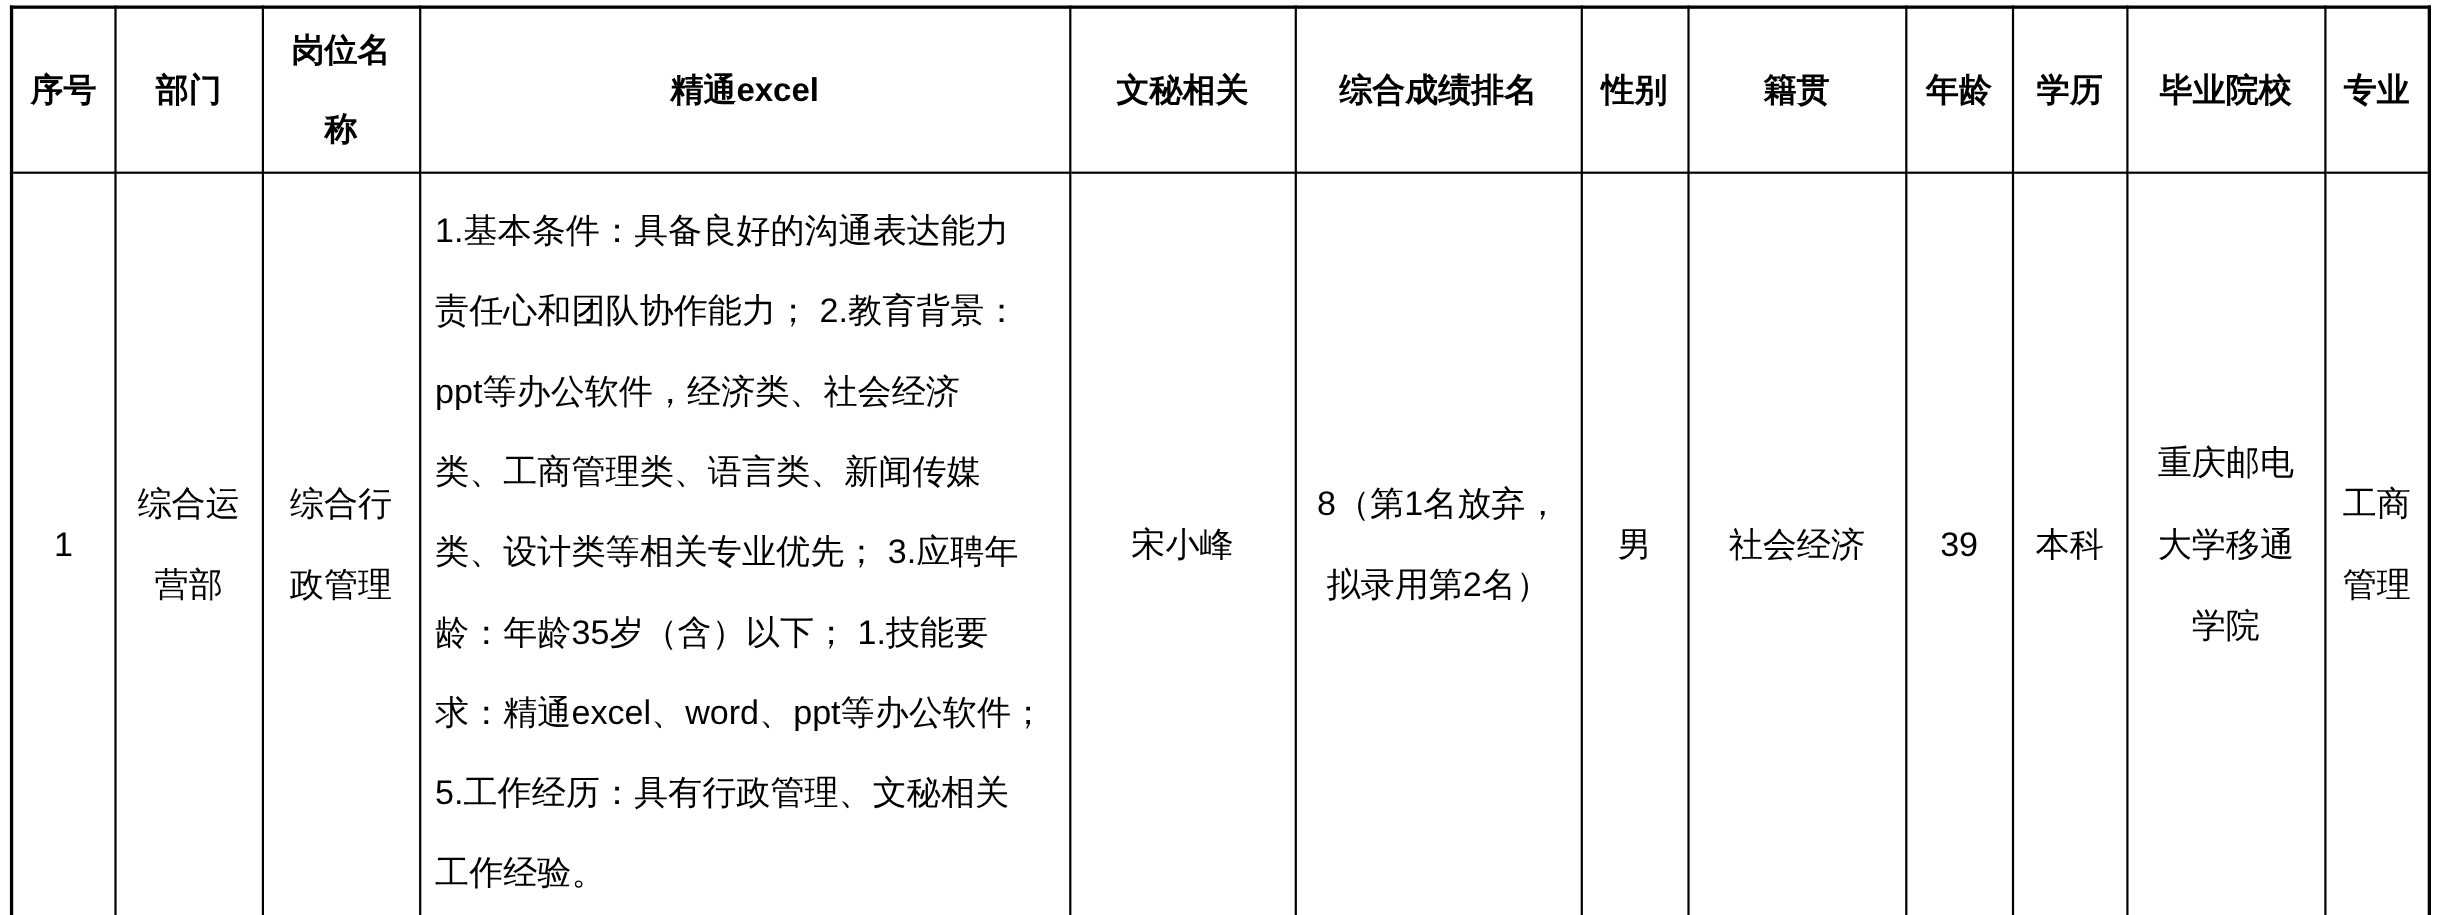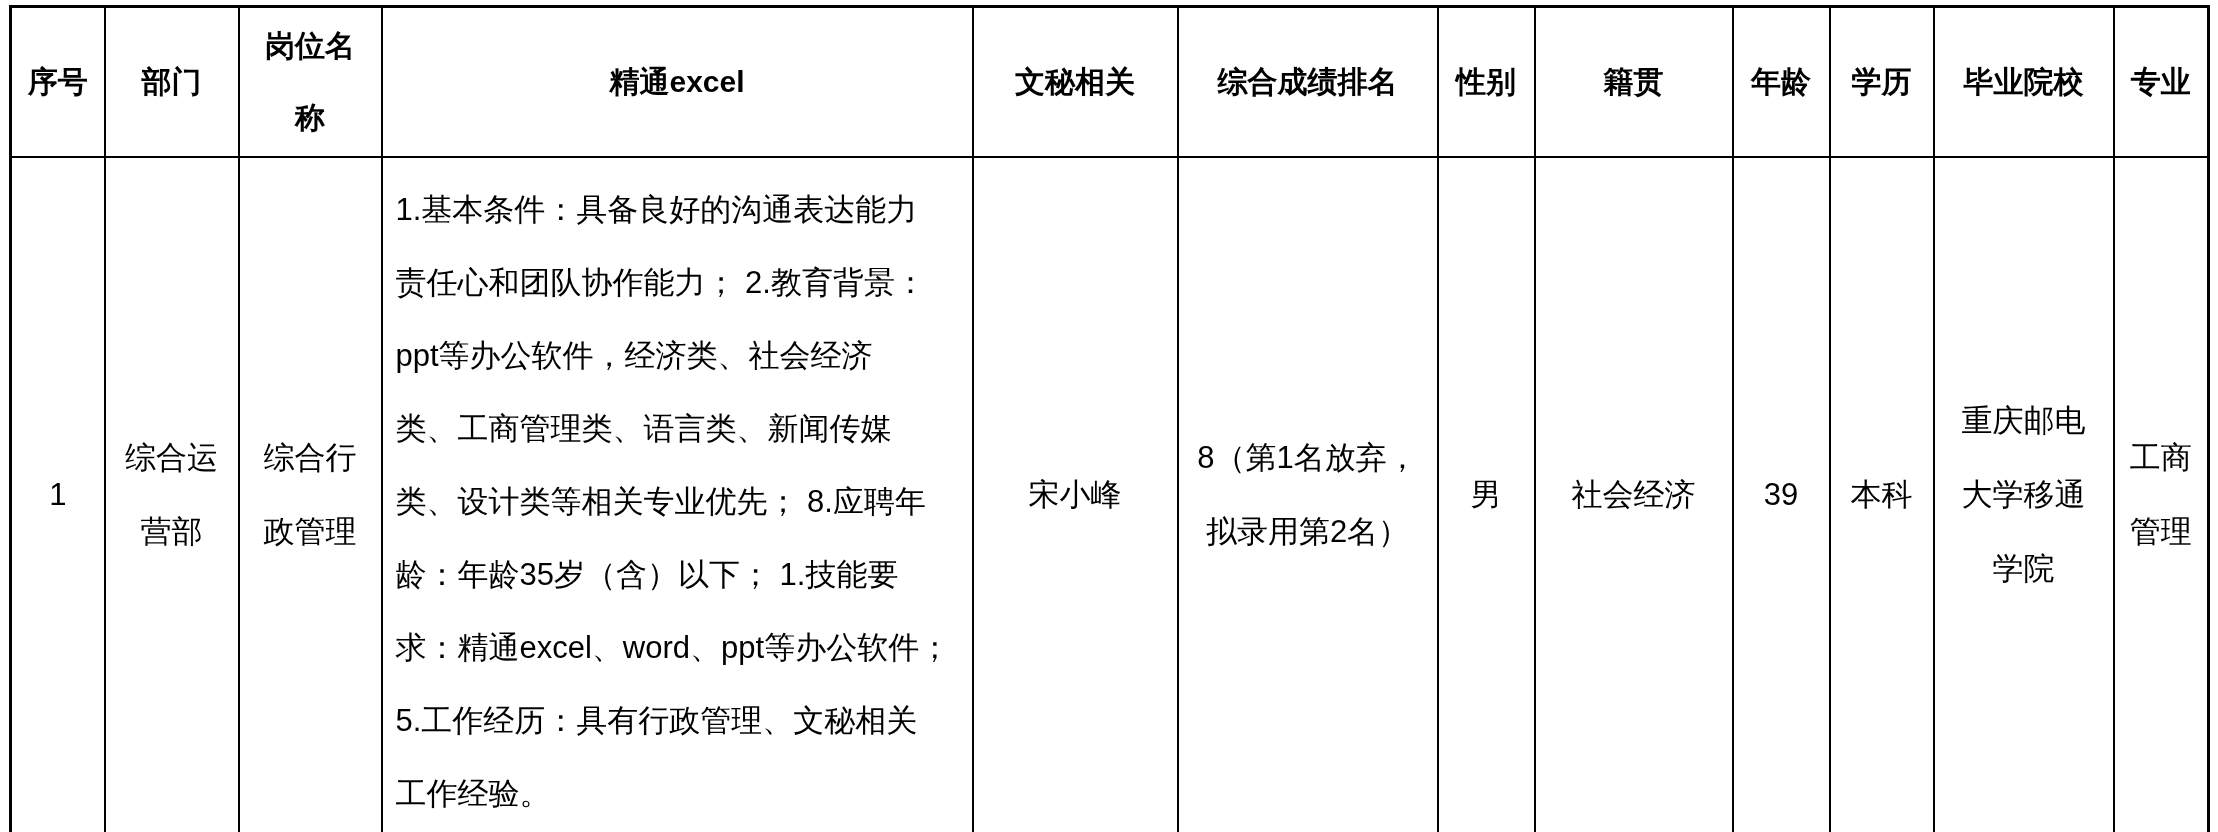--- a/index.html
+++ b/index.html
@@ -105,21 +105,21 @@
         </td>
         <td>
           <div class="line">综合行</div>
           <div class="line">政管理</div>
         </td>
         <td class="cell-requirements">
           <div class="req-line">1.基本条件：具备良好的沟通表达能力</div>
           <div class="req-line">责任心和团队协作能力； 2.教育背景：</div>
           <div class="req-line">ppt等办公软件，经济类、社会经济</div>
           <div class="req-line">类、工商管理类、语言类、新闻传媒</div>
-          <div class="req-line">类、设计类等相关专业优先； 8.应聘年</div>
+          <div class="req-line">类、设计类等相关专业优先； 3.应聘年</div>
           <div class="req-line">龄：年龄35岁（含）以下； 1.技能要</div>
           <div class="req-line">求：精通excel、word、ppt等办公软件；</div>
           <div class="req-line">5.工作经历：具有行政管理、文秘相关</div>
           <div class="req-line">工作经验。</div>
         </td>
         <td>宋小峰</td>
         <td>
           <div class="line">8（第1名放弃，</div>
           <div class="line">拟录用第2名）</div>
         </td>

